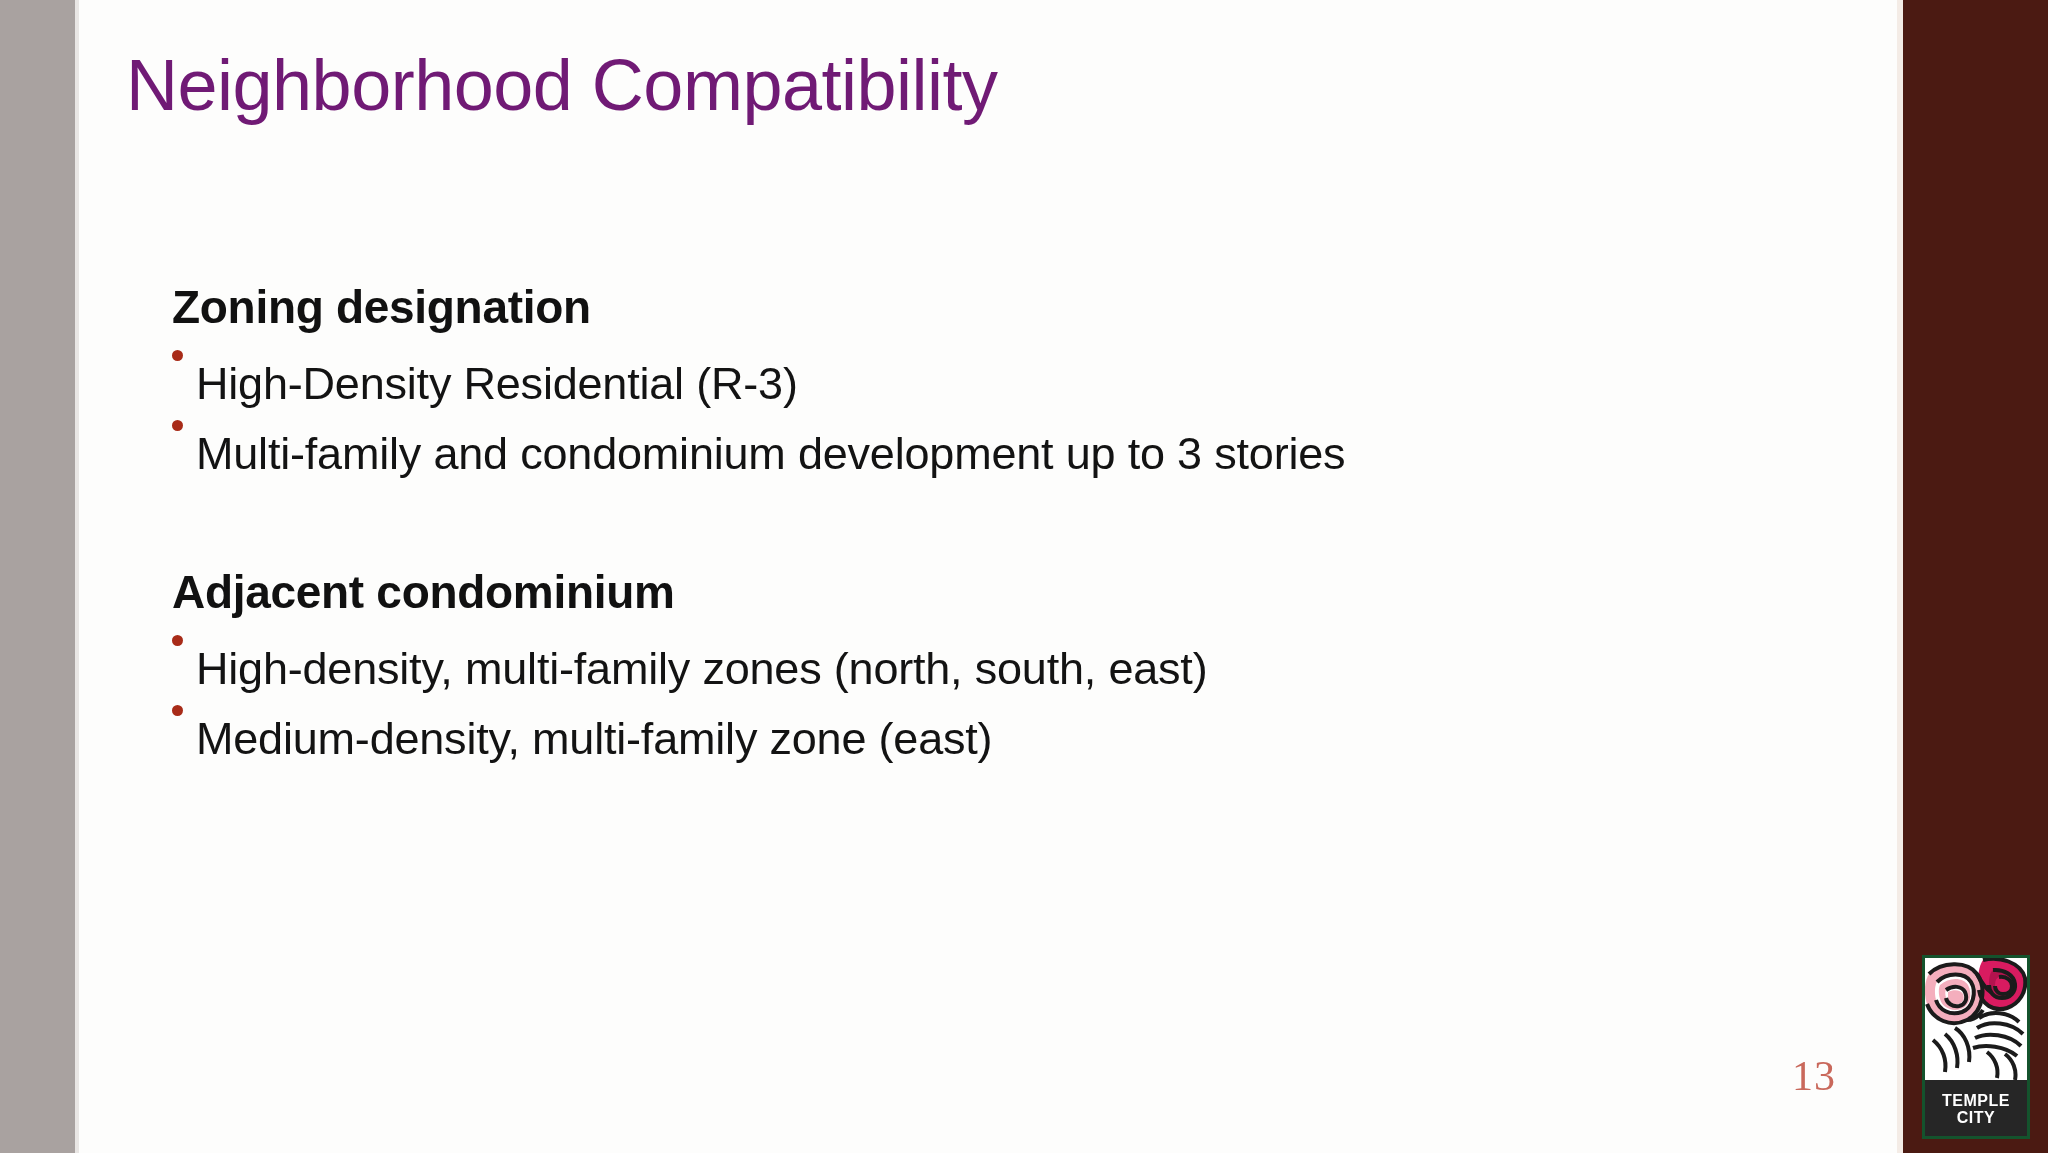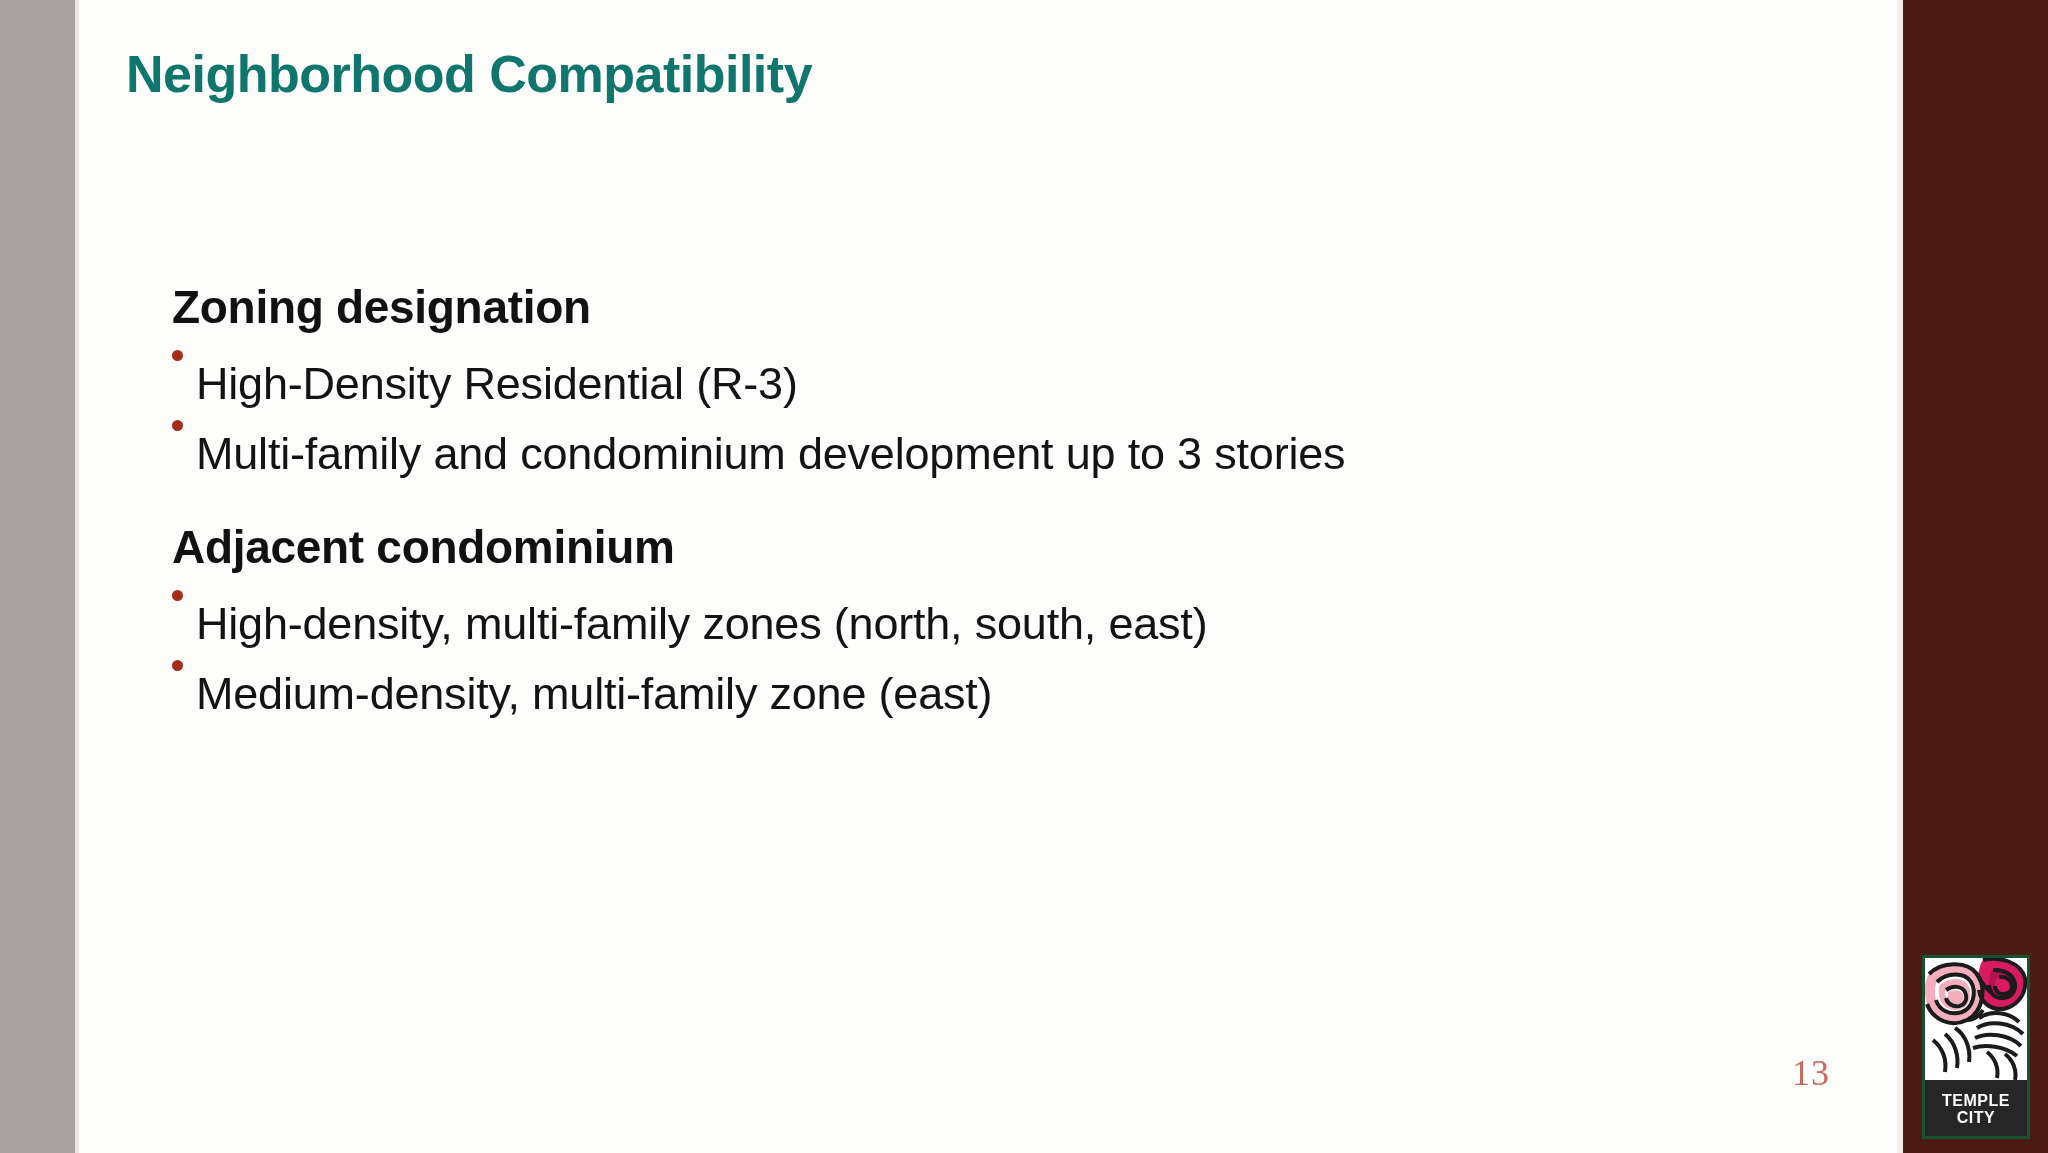--- a/index.html
+++ b/index.html
@@ -54,37 +54,37 @@
     width: 6px;
     height: 1153px;
     background: #f4ece6;
   }
 
   
   .title {
     position: absolute;
     left: 126px;
     top: 44px;
-    font-size: 52px;
-    font-weight: bold;
-    color: #0f766e;
+    font-size: 72px;
+    font-weight: normal;
+    color: #701a75;
     letter-spacing: -0.5px;
     white-space: nowrap;
     font-stretch: condensed;
   }
 
   
   .body-block {
     position: absolute;
     left: 172px;
     top: 280px;
     width: 1680px;
   }
   .section {
-    margin-bottom: 43px;
+    margin-bottom: 88px;
   }
   .section:last-child { margin-bottom: 0; }
 
   .section-head {
     font-size: 46px;
     font-weight: bold;
     color: #111111;
     letter-spacing: -0.3px;
     margin-bottom: 26px;
     white-space: nowrap;
@@ -114,21 +114,21 @@
     letter-spacing: -0.2px;
     white-space: nowrap;
   }
 
   
   .page-number {
     position: absolute;
     left: 1792px;
     top: 1052px;
     font-family: "Liberation Serif", serif;
-    font-size: 36px;
+    font-size: 42px;
     color: #c9685b;
     letter-spacing: 1px;
     text-align: center;
   }
 
   
   .logo {
     position: absolute;
     left: 1922px;
     top: 955px;

